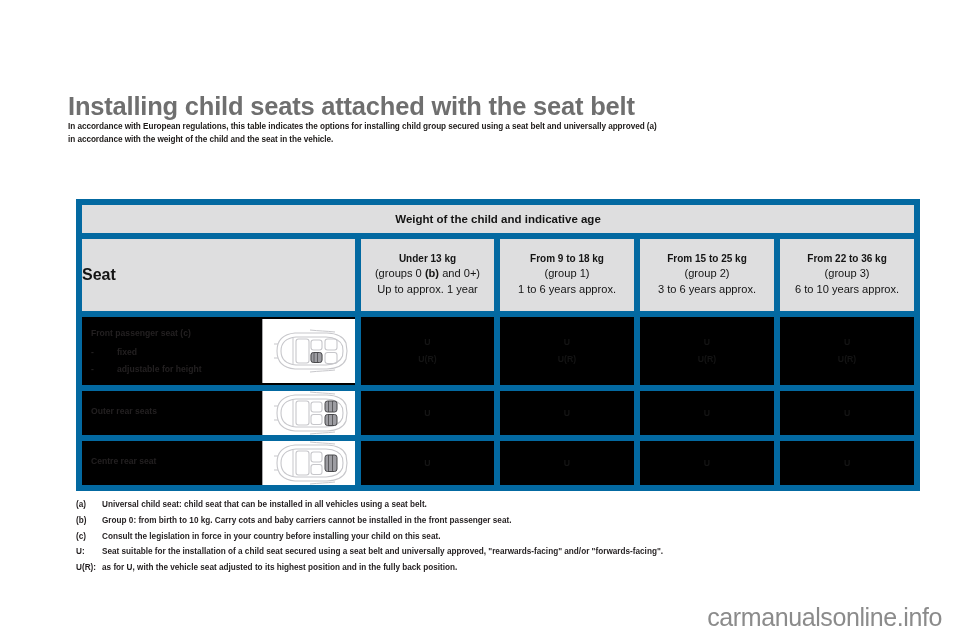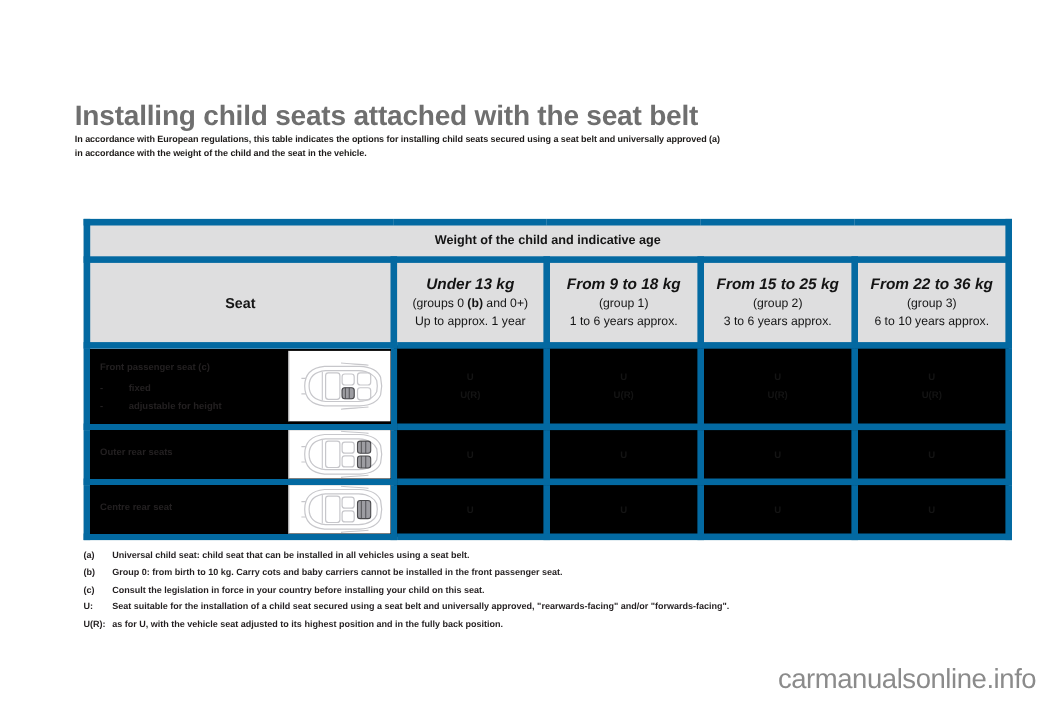--- a/index.html
+++ b/index.html
@@ -63,37 +63,36 @@
     color: #141414;
   }
   .hdr-span {
     height: 28px;
     text-align: center;
     font-size: 11.5px;
     font-weight: bold;
     background: #dededf;
   }
   .hdr-seat {
-    text-align: center;
-    font-size: 13px;
+    text-align: left;
+    font-size: 16px;
     font-weight: bold;
     background: #dededf;
     height: 72px;
   }
   .hdr-weight {
     text-align: center;
     background: #dededf;
     height: 72px;
     padding: 4px 2px;
   }
   .hw-l1 {
-    font-size: 14px;
+    font-size: 10px;
     font-weight: bold;
     line-height: 1.42;
-    font-style: italic;
   }
   .hw-l2, .hw-l3 {
     font-size: 11.1px;
     font-weight: normal;
     line-height: 1.42;
   }
 
   .row-label {
     background: #000000;
     position: relative;
@@ -174,21 +173,21 @@
   }
 </style>
 </head>
 <body>
 
 <div class="page">
 
   <div class="heading-wrap">
     <div class="page-title">Installing child seats attached with the seat belt</div>
     <div class="page-subtitle">
-      <div>In accordance with European regulations, this table indicates the options for installing child seats secured using a seat belt and universally approved (a)</div>
+      <div>In accordance with European regulations, this table indicates the options for installing child group secured using a seat belt and universally approved (a)</div>
       <div>in accordance with the weight of the child and the seat in the vehicle.</div>
     </div>
   </div>
 
   <table class="seat-table">
     <colgroup>
       <col style="width:279px">
       <col style="width:139px">
       <col style="width:140px">
       <col style="width:140px">

